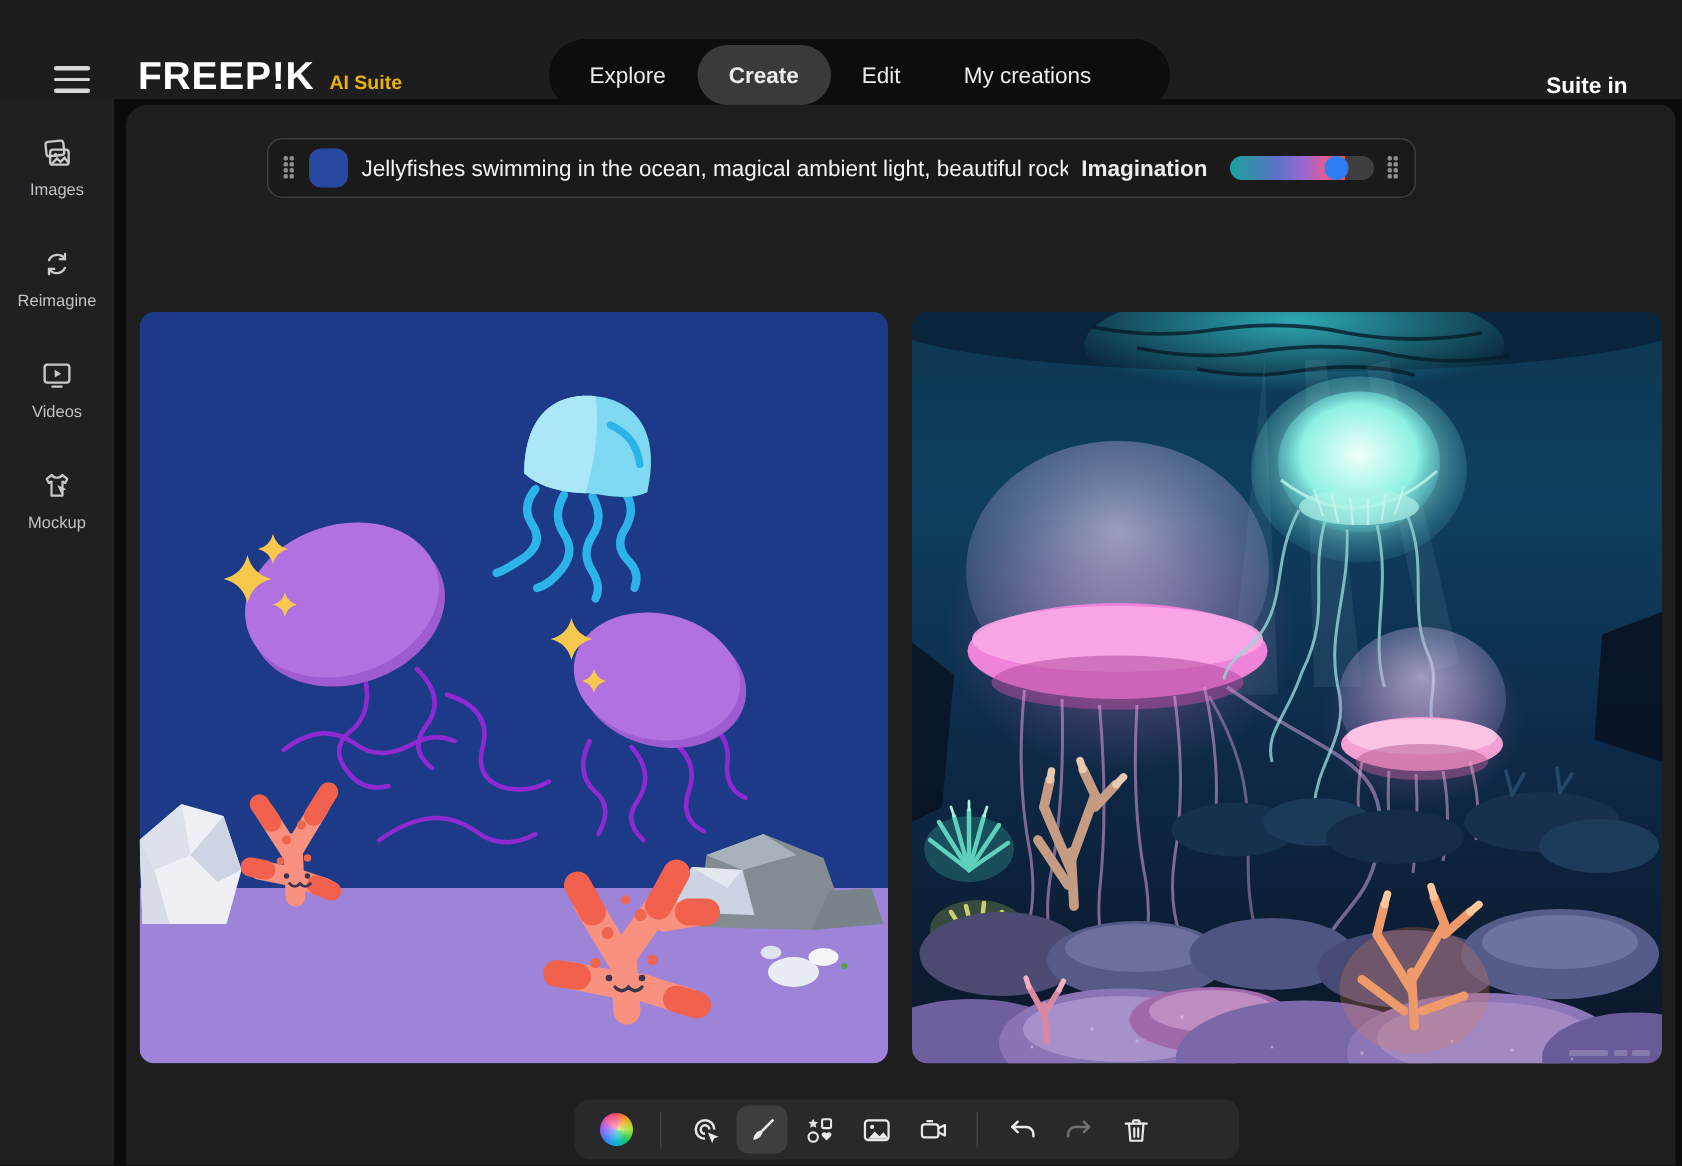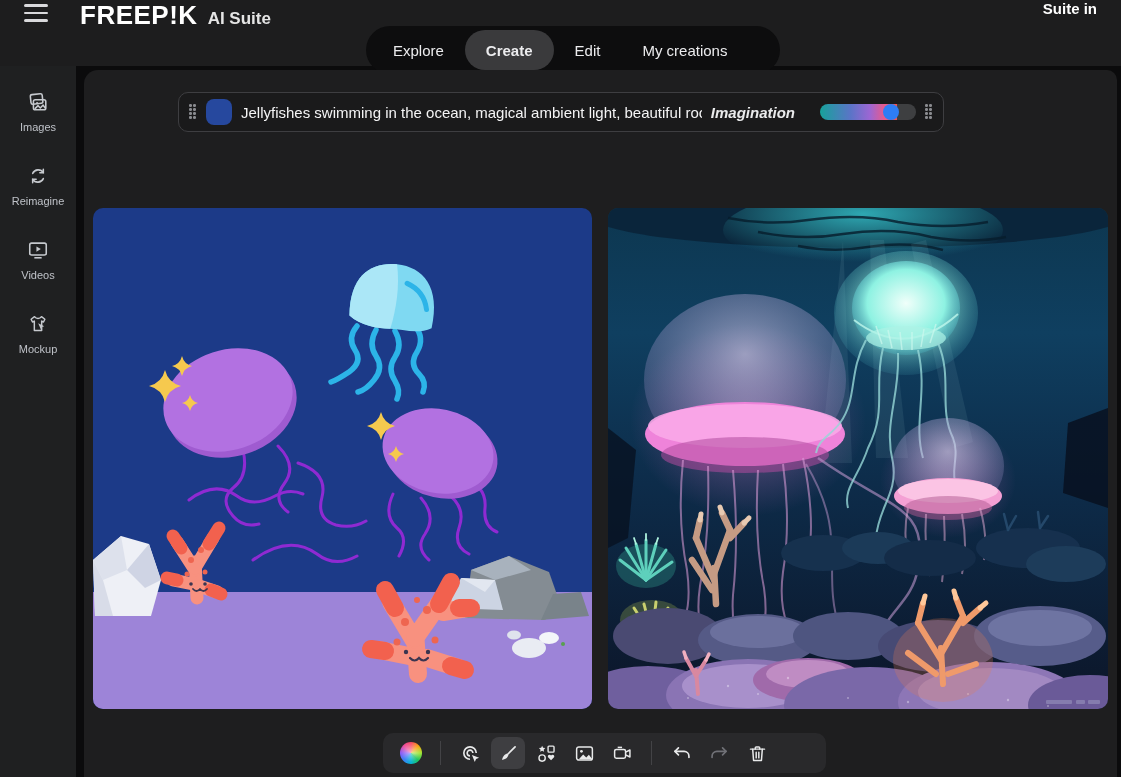--- a/index.html
+++ b/index.html
@@ -1,26 +1,26 @@
 <!DOCTYPE html>
 <html><head>
 <meta charset="utf-8">
 <style>
   * { box-sizing: border-box; margin: 0; padding: 0; }
   html,body { width:1121px; height:777px; overflow:hidden; background:#0b0b0c;
     font-family:"Liberation Sans", sans-serif; color:#f2f2f3; }
 
   
-  .topbar { position:relative; height:66px; background:#1d1d1e; display:flex; align-items:flex-start; padding:0 24px; }
+  .topbar { position:relative; height:66px; background:#1d1d1e; display:flex; align-items:flex-end; padding:0 36px; }
   .hamburger { width:30px; height:26px; background:none; border:none; cursor:pointer;
     display:flex; flex-direction:column; justify-content:center; gap:5px; }
   .hamburger span { display:block; height:2.5px; width:24px; background:#d9d9dc; border-radius:2px; }
   .logo-wrap { display:flex; align-items:baseline; margin-left:26px; gap:10px; }
   .logo { font-size:26px; font-weight:800; letter-spacing:.5px; color:#ffffff; }
-  .suite { font-size:17px; font-weight:700; color:#e5e5e5; }
+  .suite { font-size:13px; font-weight:700; color:#eab308; }
   .primary-nav { position:absolute; left:366px; top:26px; height:48px; width:414px;
     background:#0d0d0e; border-radius:24px; display:flex; align-items:center; padding:0 6px; }
   .nav-item { background:none; border:none; color:#ececee; font-size:15px; font-weight:500;
     font-family:inherit; padding:0 21px; height:40px; border-radius:20px; cursor:pointer; white-space:nowrap; }
   .nav-item.active { background:#3a3a3c; font-weight:600; }
   .signin { margin-left:auto; background:none; border:none; color:#ffffff; font-weight:700;
     font-size:15px; font-family:inherit; cursor:pointer; }
 
   
   .shell { display:flex; height:711px; background:#0b0b0c; }
@@ -37,21 +37,21 @@
   .panel { position:relative; width:100%; height:707px; background:#1e1e1f; border-radius:14px 10px 0 0; }
 
   
   .prompt-bar { position:absolute; left:94px; top:22px; width:766px; height:40px;
     border:1px solid #3e3e41; background:#1a1a1b; border-radius:10px;
     display:flex; align-items:center; padding:0 10px; gap:9px; }
   .grip { flex:none; display:grid; grid-template-columns:repeat(2,4px); grid-auto-rows:4px; }
   .grip i { width:2.5px; height:2.5px; border-radius:50%; background:#8b8c90; }
   .swatch { flex:none; width:26px; height:26px; border-radius:8px; cursor:pointer; border:none; }
   .prompt-text { flex:1; font-size:15px; color:#f4f4f5; white-space:nowrap; overflow:hidden; }
-  .imagination-label { flex:none; font-size:15px; font-weight:700; color:#eaebec; margin-right:16px;font-style:italic; }
+  .imagination-label { flex:none; font-size:15px; font-weight:700; color:#eaebec; margin-right:6px; }
   .slider { flex:none; position:relative; width:96px; height:16px; border-radius:8px; cursor:pointer;
     background:linear-gradient(90deg,#17a29b 0%,#5b74c7 32%,#9c66d3 52%,#eb5a88 68%,#f4544a 80%,#3e3f41 80%,#3e3f41 100%); }
   .slider-thumb { position:absolute; top:0; width:16px; height:16px; border-radius:50%; background:#2e7df5; }
 
   
   .canvas-row { position:absolute; left:9px; top:138px; display:flex; gap:16px; }
   .canvas { border-radius:10px; overflow:hidden; }
   .canvas svg { display:block; }
 
   

